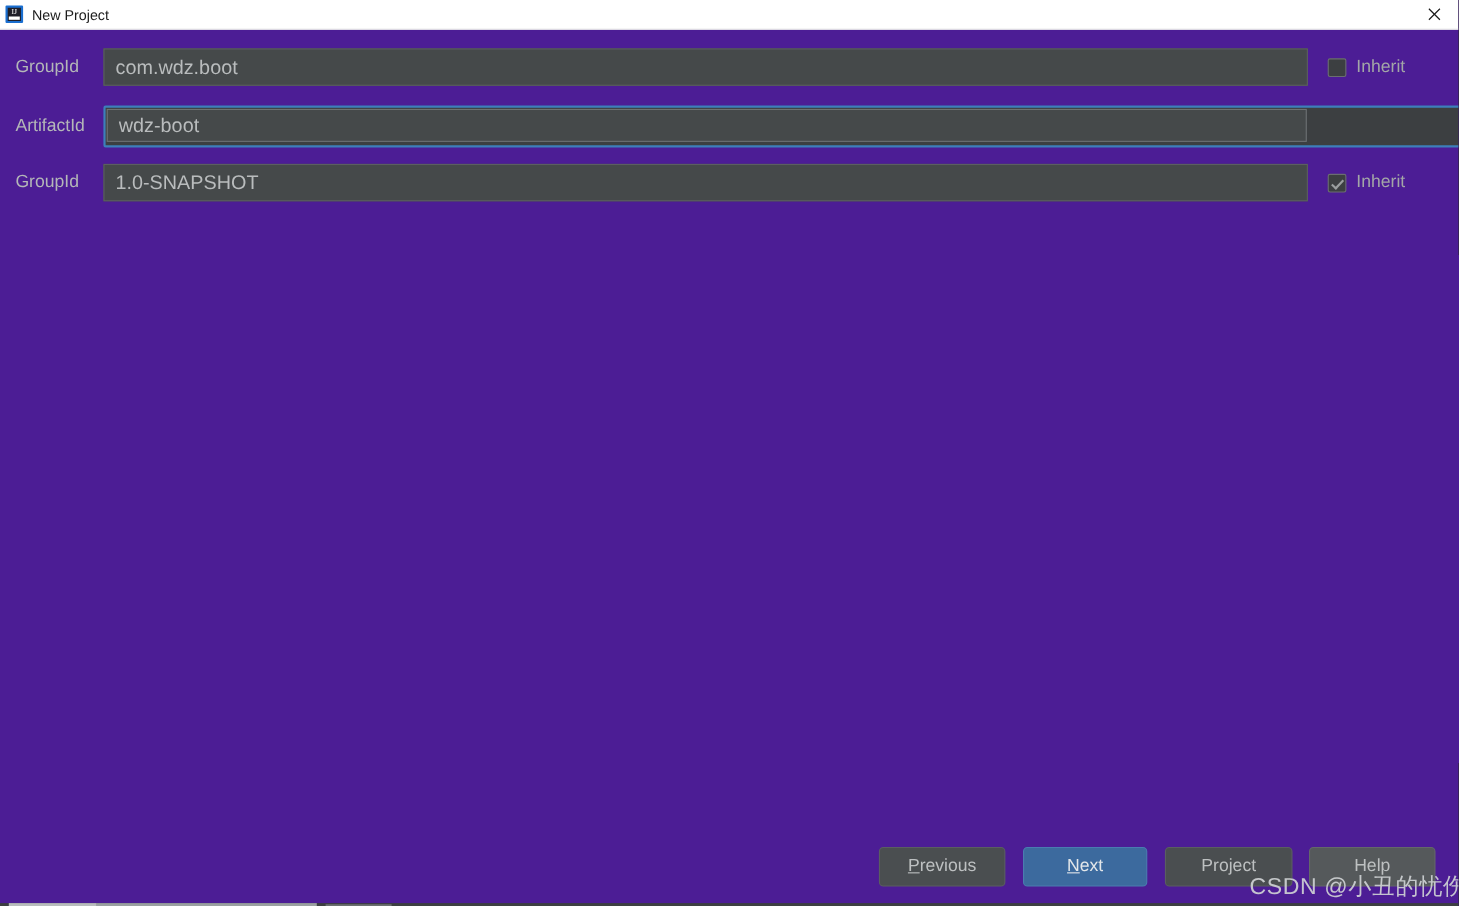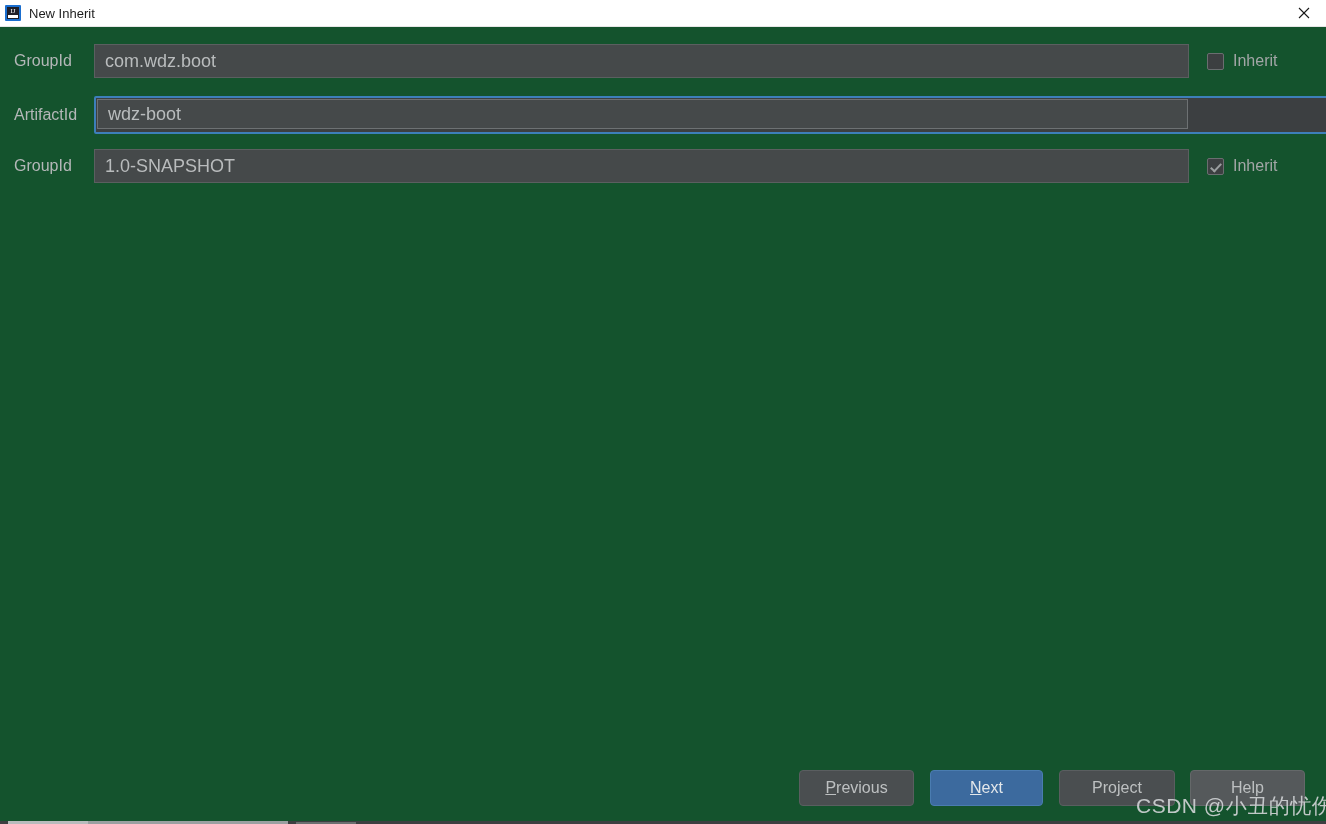--- a/index.html
+++ b/index.html
@@ -12,21 +12,21 @@
     height: 824px;
     overflow: hidden;
     font-family: "Liberation Sans", sans-serif;
     -webkit-font-smoothing: antialiased;
   }
 
   .dialog {
     position: relative;
     width: 1326px;
     height: 824px;
-    background: #14532d;
+    background: #4c1d95;
     box-sizing: border-box;
     overflow: hidden;
   }
 
   
   .titlebar {
     position: absolute;
     left: 0; top: 0;
     width: 1326px;
     height: 27px;
@@ -270,21 +270,21 @@
 </head>
 <body>
 
 <div class="dialog">
 
   <div class="titlebar">
     <div class="app-icon">
       <span class="ij-text">IJ</span>
       <span class="ij-bar"></span>
     </div>
-    <span class="title-text">New Inherit</span>
+    <span class="title-text">New Project</span>
     <div class="close-btn">
       <svg width="12" height="12" viewBox="0 0 12 12">
         <line x1="1" y1="1" x2="11" y2="11" stroke="#1a1a1a" stroke-width="1.1"></line>
         <line x1="11" y1="1" x2="1" y2="11" stroke="#1a1a1a" stroke-width="1.1"></line>
       </svg>
     </div>
   </div>
 
   <div class="form">
 

